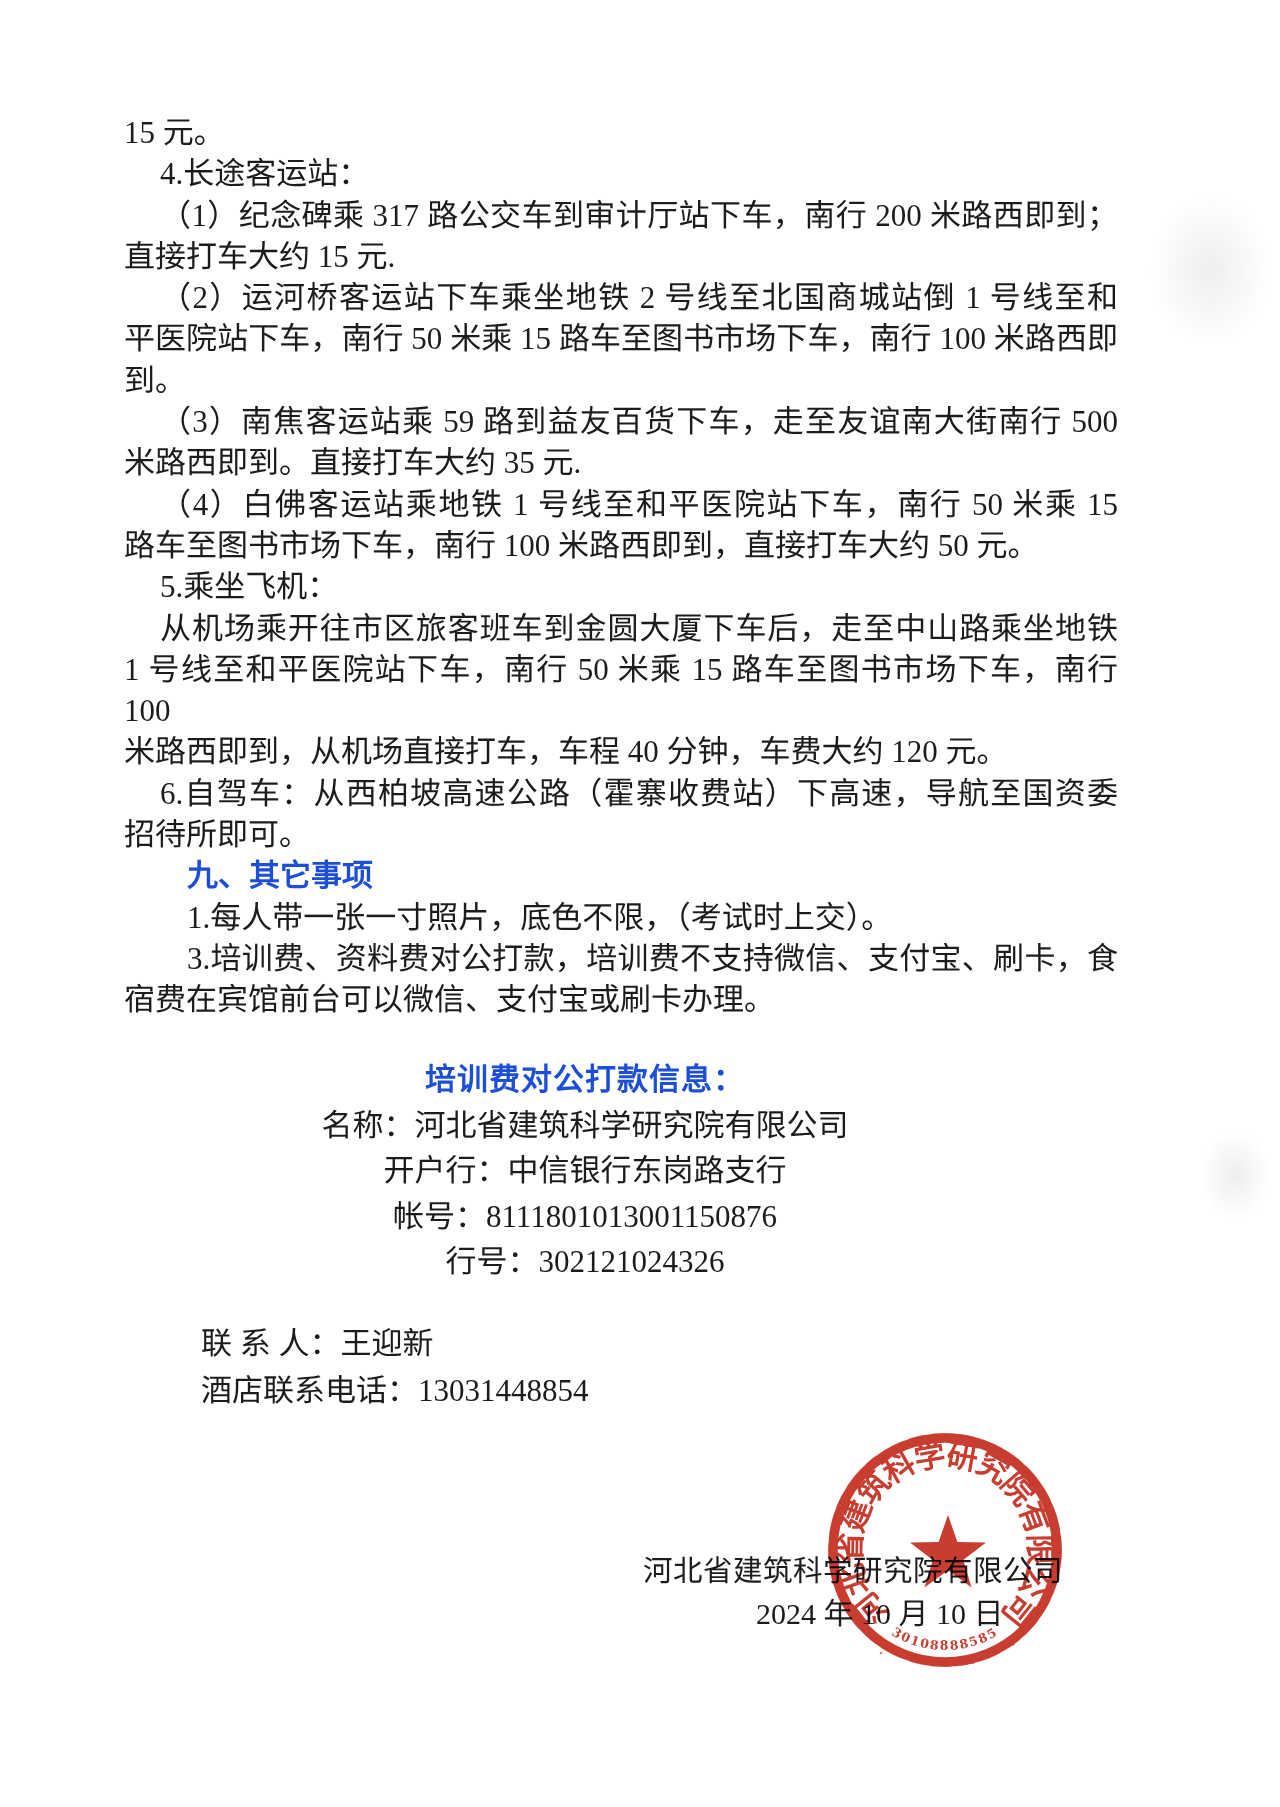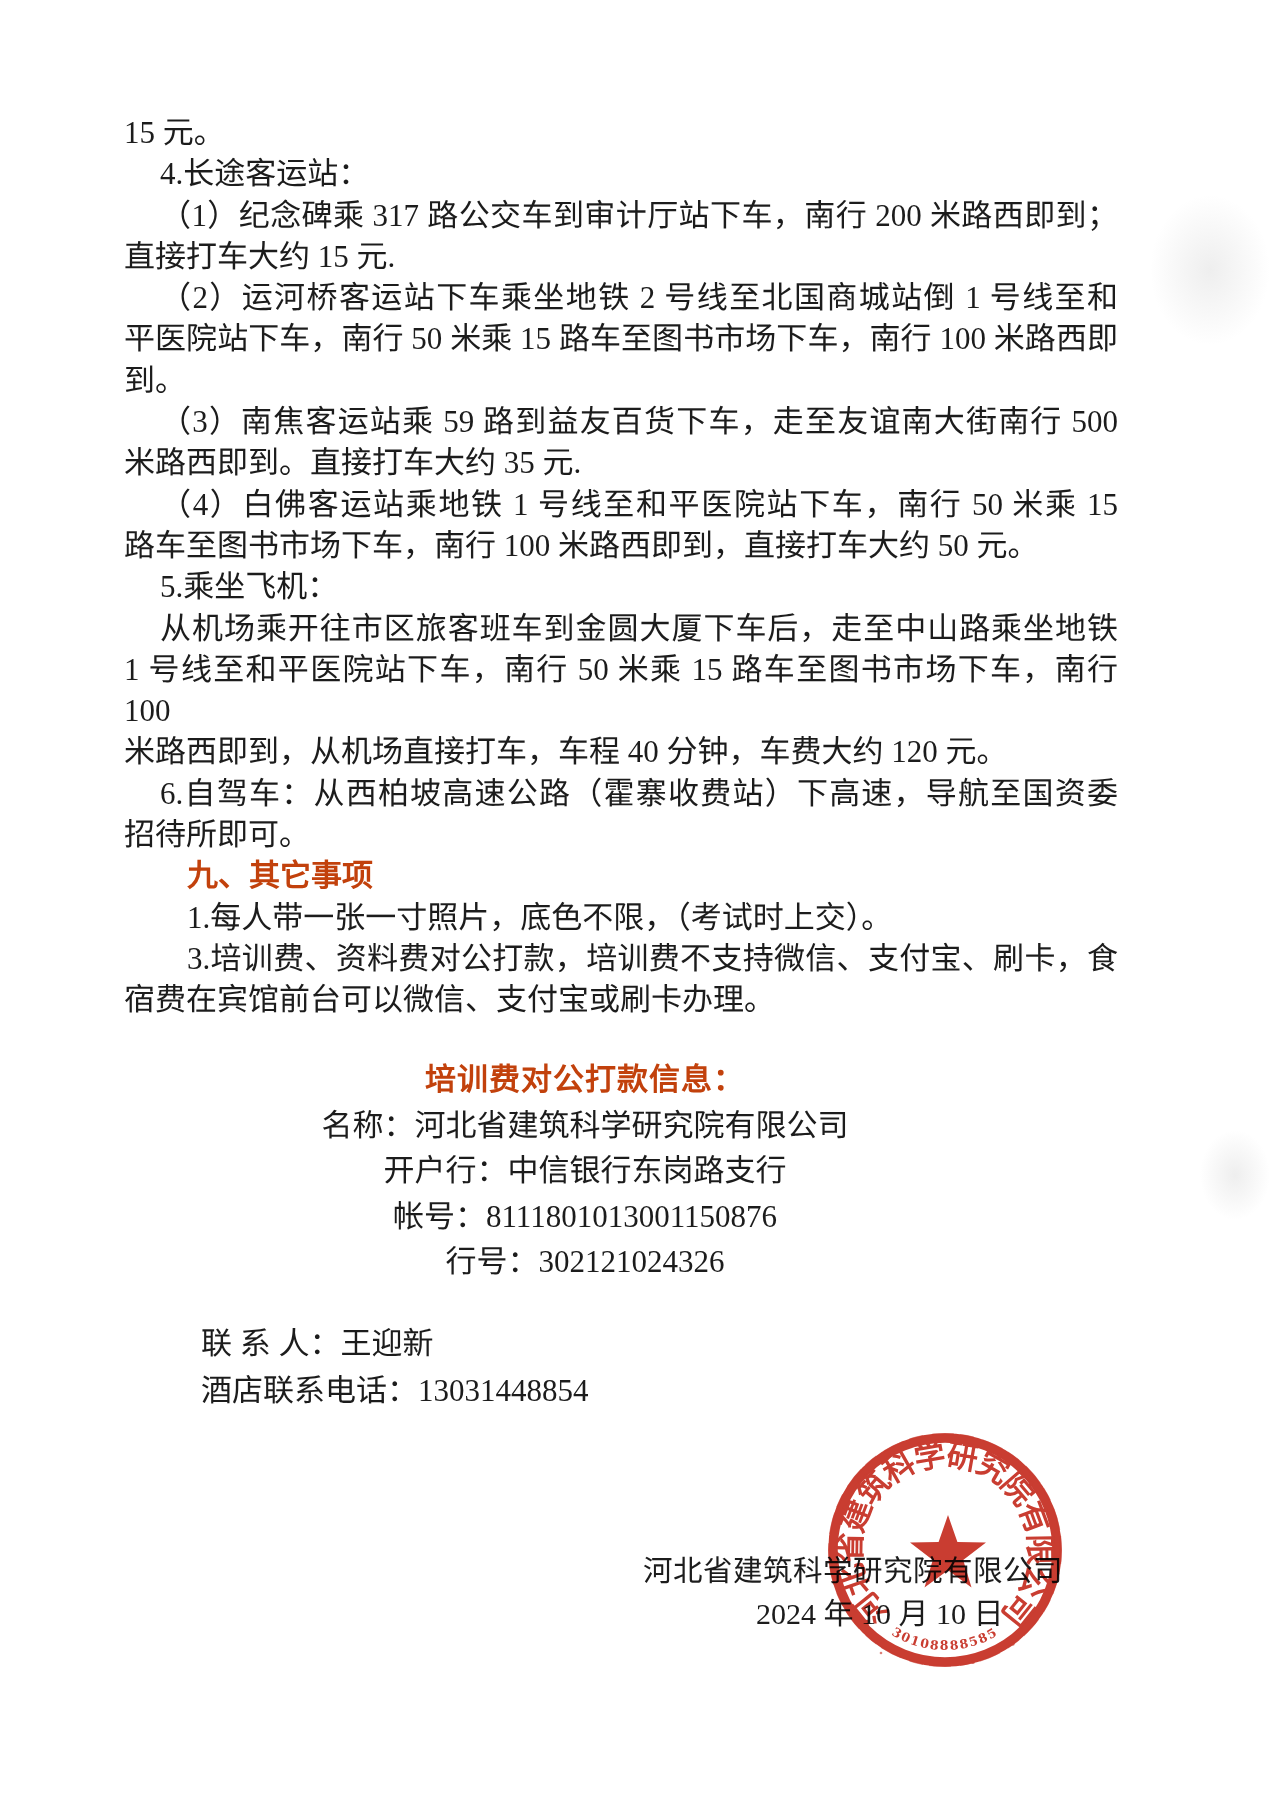--- a/index.html
+++ b/index.html
@@ -14,21 +14,21 @@
   }
   
   .doc-body {
     position:absolute; left:124px; top:112px; width:994px;
     font-size:31px; line-height:41.3px;
   }
   .dline { width:100%; }
   .dline.fill { text-align:justify; text-align-last:justify; }
   .dline.ind-a { text-indent:36px; }
   .dline.ind-b { text-indent:63px; }
-  .dline.bold { font-weight:700; color:#c2410c; }
+  .dline.bold { font-weight:700; color:#1d4ed8; }
   
   .payment-block {
     position:absolute; left:205px; top:1057px; width:760px;
     font-size:31px; line-height:45.5px;text-align:center;
   }
   .payment-block .dline.bold { letter-spacing:1px; }
   
   .contact-block {
     position:absolute; left:201px; top:1320px; width:760px;
     font-size:31px; line-height:47px;

